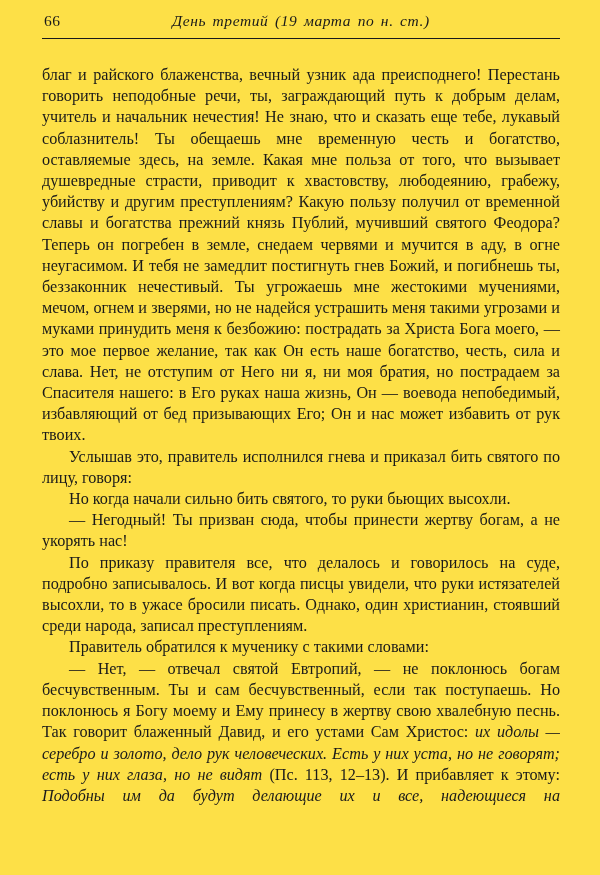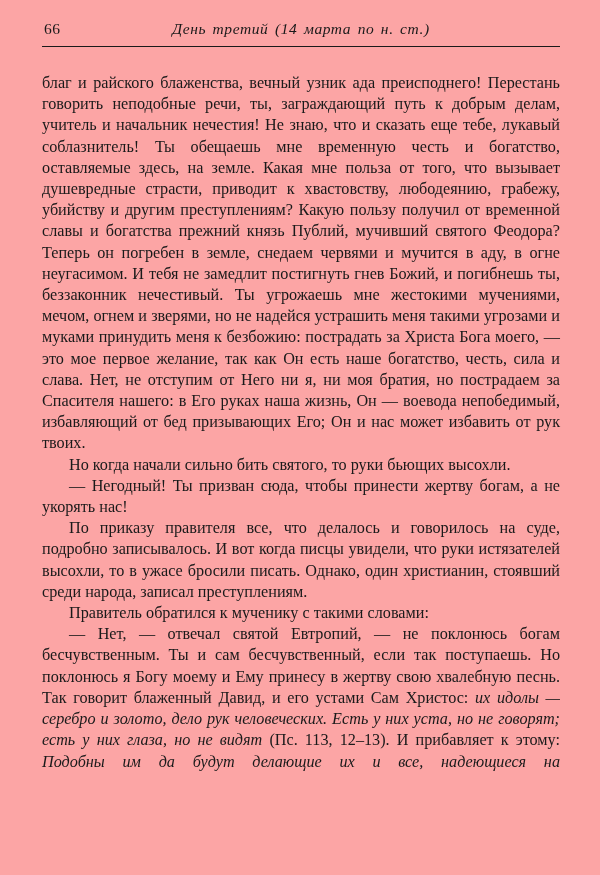--- a/index.html
+++ b/index.html
@@ -5,24 +5,24 @@
   html, body {
     margin: 0;
     padding: 0;
     background: #e8e8e8;
   }
   .page {
     position: relative;
     width: 600px;
     height: 875px;
     margin: 0 auto;
-    background: #fca5a5;
+    background: #fde047;
     color: #1a1a1a;
     box-sizing: border-box;
-    padding: 20px 40px 0 42px;
+    padding: 12px 40px 0 42px;
     font-family: "Liberation Serif", "DejaVu Serif", serif;
     overflow: hidden;
   }
   .header {
     position: relative;
     height: 22px;
     font-size: 15.5px;
     text-align: center;
   }
   .pagenum {
@@ -57,24 +57,25 @@
   .body-text p.continues { text-align-last: justify; }
   .seg-italic { font-style: italic; }
   .seg-normal { font-style: normal; }
 </style>
 </head>
 <body>
 
 <div class="page">
   <div class="header">
     <span class="pagenum">66</span>
-    <span class="running-title">День третий (14 марта по н. ст.)</span>
+    <span class="running-title">День третий (19 марта по н. ст.)</span>
   </div>
   <hr class="header-rule">
   <div class="body-text" id="body-text">
       <p class="no-indent"><span class="seg-normal">благ и райского блаженства, вечный узник ада преисподнего! Перестань говорить неподобные речи, ты, заграждающий путь к добрым делам, учитель и начальник нечестия! Не знаю, что и сказать еще тебе, лукавый соблазнитель! Ты обещаешь мне временную честь и богатство, оставляемые здесь, на земле. Какая мне польза от того, что вызывает душевредные страсти, приводит к хвастовству, любодеянию, грабежу, убийству и другим преступлениям? Какую пользу получил от временной славы и богатства прежний князь Публий, мучивший святого Феодора? Теперь он погребен в земле, снедаем червями и мучится в аду, в огне неугасимом. И тебя не замедлит постигнуть гнев Божий, и погибнешь ты, беззаконник нечестивый. Ты угрожаешь мне жестокими мучениями, мечом, огнем и зверями, но не надейся устрашить меня такими угрозами и муками принудить меня к безбожию: пострадать за Христа Бога моего, — это мое первое желание, так как Он есть наше богатство, честь, сила и слава. Нет, не отступим от Него ни я, ни моя братия, но пострадаем за Спасителя нашего: в Его руках наша жизнь, Он — воевода непобедимый, избавляющий от бед призывающих Его; Он и нас может избавить от рук твоих.</span></p>
+      <p class="indent"><span class="seg-normal">Услышав это, правитель исполнился гнева и приказал бить святого по лицу, говоря:</span></p>
       <p class="indent"><span class="seg-normal">Но когда начали сильно бить святого, то руки бьющих высохли.</span></p>
       <p class="indent"><span class="seg-normal">— Негодный! Ты призван сюда, чтобы принести жертву богам, а не укорять нас!</span></p>
       <p class="indent"><span class="seg-normal">По приказу правителя все, что делалось и говорилось на суде, подробно записывалось. И вот когда писцы увидели, что руки истязателей высохли, то в ужасе бросили писать. Однако, один христианин, стоявший среди народа, записал преступлениям.</span></p>
       <p class="indent"><span class="seg-normal">Правитель обратился к мученику с такими словами:</span></p>
       <p class="indent continues"><span class="seg-normal">— Нет, — отвечал святой Евтропий, — не поклонюсь богам бесчувственным. Ты и сам бесчувственный, если так поступаешь. Но поклонюсь я Богу моему и Ему принесу в жертву свою хвалебную песнь. Так говорит блаженный Давид, и его устами Сам Христос: </span><span class="seg-italic">их идолы — серебро и золото, дело рук человеческих. Есть у них уста, но не говорят; есть у них глаза, но не видят </span><span class="seg-normal">(Пс. 113, 12–13). И прибавляет к этому: </span><span class="seg-italic">Подобны им да будут делающие их и все, надеющиеся на</span></p>
     </div>
 </div>
 
 </body></html>

